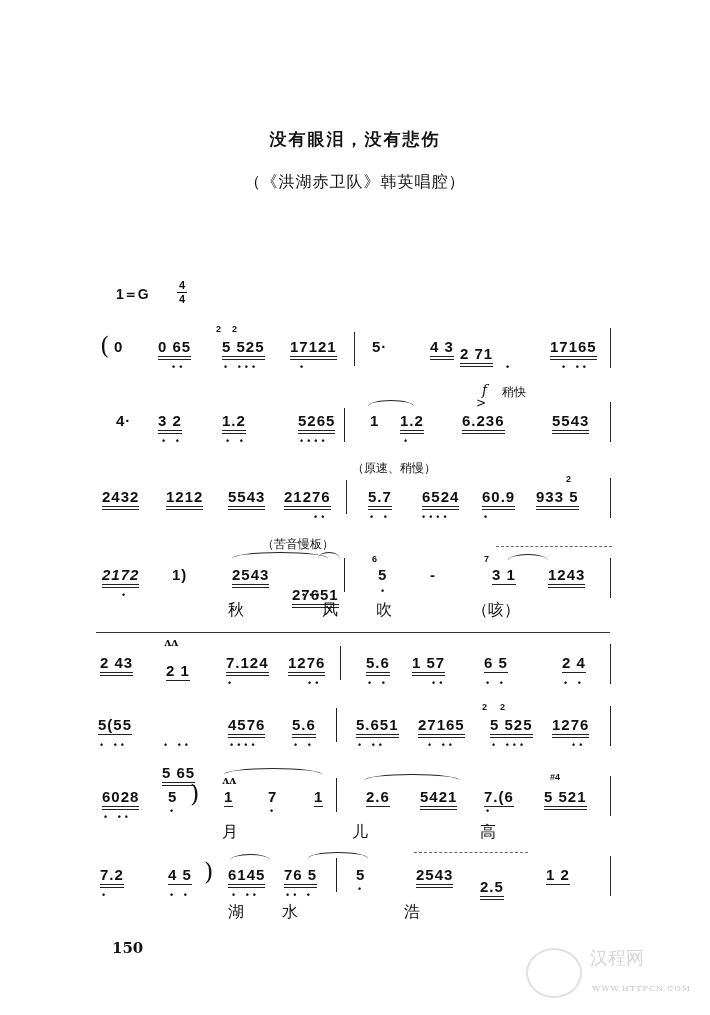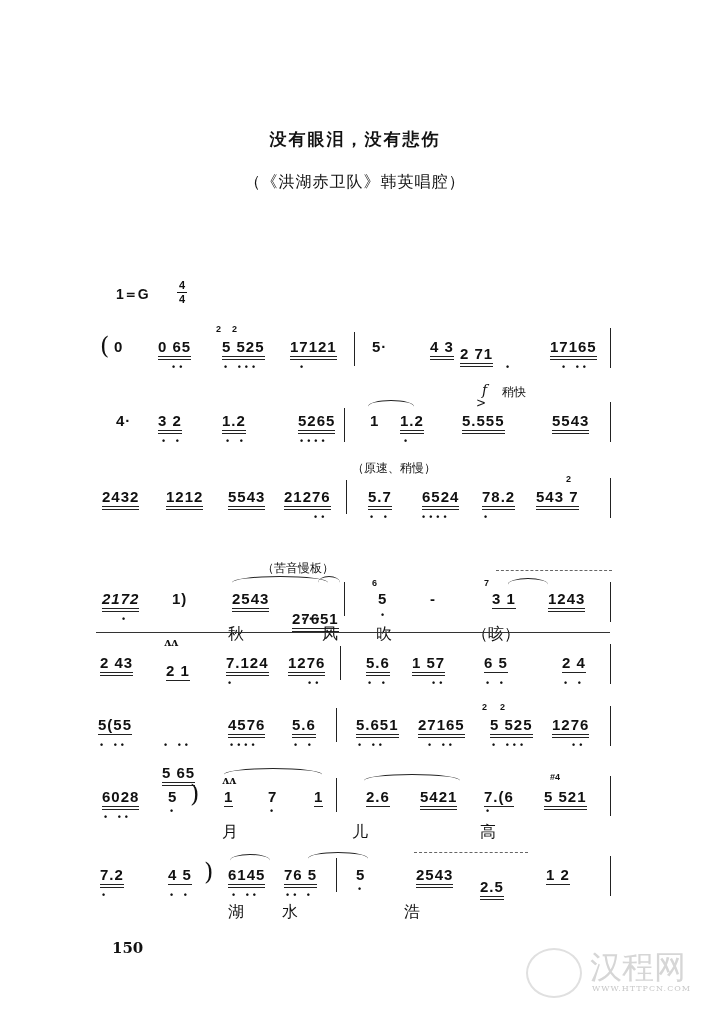--- a/index.html
+++ b/index.html
@@ -37,21 +37,21 @@
   .lyric { position: absolute; font-family: "DejaVu Serif", serif; font-size: 16px; }
   .annot { position: absolute; font-family: "DejaVu Serif", serif; font-size: 12px; }
   .grace { position: absolute; font-size: 9px; font-weight: bold; }
   .slur {
     position: absolute; height: 12px; border-top: 1.2px solid #222; border-radius: 50% 50% 0 0;
   }
   .dashline { position: absolute; border-top: 1px dashed #666; }
   .rule { position: absolute; border-top: 1.5px solid #333; }
   .pagenum { left: 112px; top: 939px; font-family: "DejaVu Serif", serif; font-size: 15px; font-weight: bold; }
   .watermark { left: 520px; top: 942px; width: 190px; height: 60px; color: #d8d8d8; }
-  .watermark .logo-text { position:absolute; left: 70px; top: 4px; font-size: 32px; font-family: "DejaVu Sans", sans-serif; color: #d6d6d6; }
+  .watermark .logo-text { position:absolute; left: 70px; top: 4px; font-size: 18px; font-family: "DejaVu Sans", sans-serif; color: #d6d6d6; }
   .watermark .url { position:absolute; left: 72px; top: 42px; font-size: 8px; font-family: "DejaVu Serif", serif; letter-spacing: 1px; color:#c8c8c8; }
   .watermark .swirl { position:absolute; left: 6px; top: 6px; width: 52px; height: 46px; border: 2px solid #e0e0e0; border-radius: 50%; }
 </style>
 </head>
 <body>
 
 <div class="abs title">没有眼泪，没有悲伤</div>
 <div class="abs subtitle">（《洪湖赤卫队》韩英唱腔）</div>
 
 <div class="abs key">1＝G</div>
@@ -91,45 +91,45 @@
   <span class="dots" style="left:162px;top:42px;">• •</span>
   <span class="note u2" style="left:222px;top:18px;">1.2</span>
   <span class="dots" style="left:226px;top:42px;">• •</span>
   <span class="note u2" style="left:298px;top:18px;">5265</span>
   <span class="dots" style="left:300px;top:42px;">••••</span>
   <div class="barline" style="left:344px;top:14px;"></div>
   <div class="slur" style="left:368px;top:6px;width:46px;"></div>
   <span class="note" style="left:370px;top:18px;">1</span>
   <span class="note u2" style="left:400px;top:18px;">1.2</span>
   <span class="dots" style="left:404px;top:42px;">•</span>
-  <span class="note u2" style="left:462px;top:18px;">5.555</span>
+  <span class="note u2" style="left:462px;top:18px;">6.236</span>
   <span class="note u2" style="left:552px;top:18px;">5543</span>
   <div class="barline" style="left:610px;top:8px;height:40px;"></div>
 </div>
 
 <div class="row" style="top:458px;">
   <span class="annot" style="left:352px;top:2px;">（原速、稍慢）</span>
   <span class="note u2" style="left:102px;top:30px;">2432</span>
   <span class="note u2" style="left:166px;top:30px;">1212</span>
   <span class="note u2" style="left:228px;top:30px;">5543</span>
   <span class="note u2" style="left:284px;top:30px;">21276</span>
   <span class="dots" style="left:314px;top:54px;">••</span>
   <div class="barline" style="left:346px;top:22px;"></div>
   <span class="note u2" style="left:368px;top:30px;">5.7</span>
   <span class="dots" style="left:370px;top:54px;">• •</span>
   <span class="note u2" style="left:422px;top:30px;">6524</span>
   <span class="dots" style="left:422px;top:54px;">••••</span>
-  <span class="note u2" style="left:482px;top:30px;">78.2</span>
+  <span class="note u2" style="left:482px;top:30px;">60.9</span>
   <span class="dots" style="left:484px;top:54px;">•</span>
   <span class="grace" style="left:566px;top:16px;">2</span>
-  <span class="note u2" style="left:536px;top:30px;">543 7</span>
+  <span class="note u2" style="left:536px;top:30px;">933 5</span>
   <div class="barline" style="left:610px;top:20px;height:40px;"></div>
 </div>
 
-<div class="row" style="top:560px;height:90px;">
+<div class="row" style="top:536px;height:90px;">
   <span class="annot" style="left:262px;top:0px;">（苦音慢板）</span>
   <div class="slur" style="left:232px;top:16px;width:96px;"></div>
   <div class="slur" style="left:318px;top:16px;width:22px;"></div>
   <div class="dashline" style="left:496px;top:10px;width:116px;"></div>
   <div class="slur" style="left:508px;top:18px;width:40px;"></div>
   <span class="note u2" style="left:102px;top:30px;font-style:italic;">2172</span>
   <span class="dots" style="left:122px;top:54px;">•</span>
   <span class="note" style="left:172px;top:30px;">1)</span>
   <span class="note u2" style="left:232px;top:30px;">2543</span>
   <span class="note u2" style="left:292px;top:30px;margin-top:20px;">27651</span>

